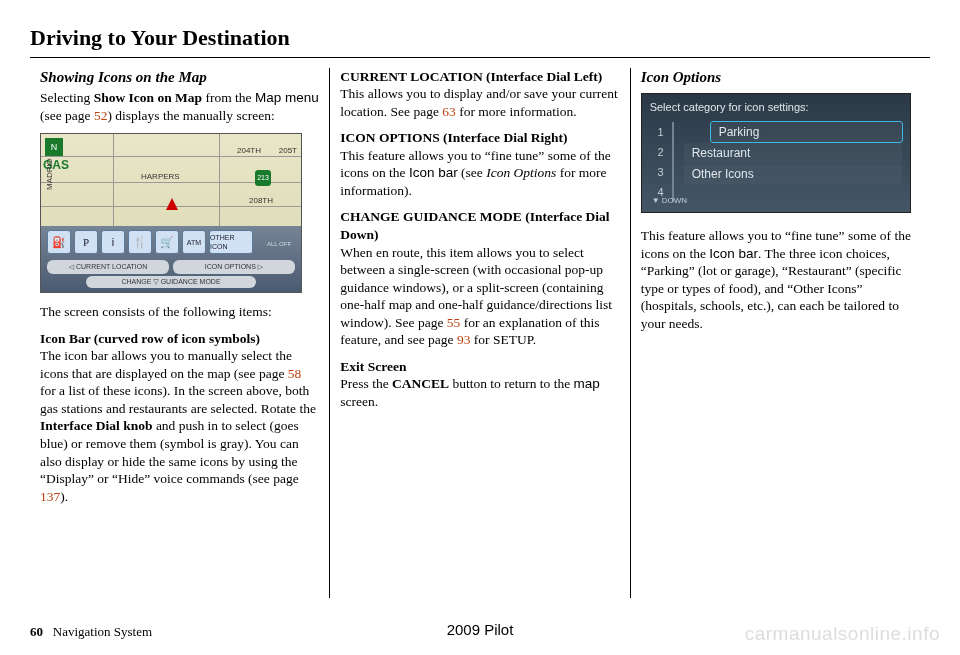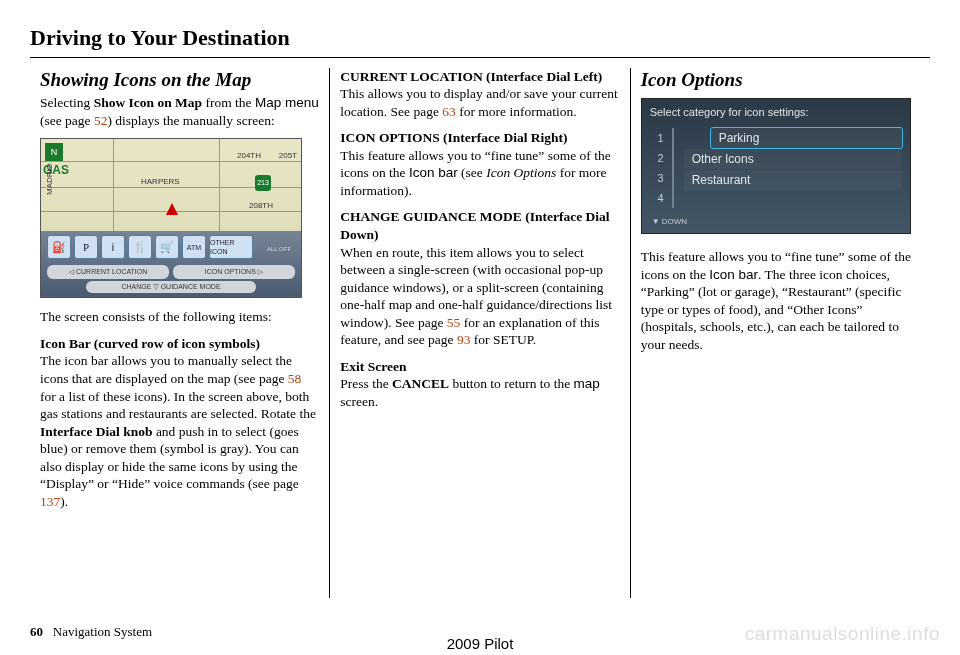--- a/index.html
+++ b/index.html
@@ -32,21 +32,21 @@
       flex: 1;
       padding: 0 10px;
       position: relative;
     }
     .col + .col {
       border-left: 1px solid #000;
     }
     .subhead {
       font-weight: bold;
       font-style: italic;
-      font-size: 19px;
+      font-size: 15px;
       margin-bottom: 2px;
     }
     .bold { font-weight: bold; }
     .sans { font-family: Arial, Helvetica, sans-serif; }
     .link { color: #c2410c; }
     p { margin-bottom: 9px; }
     .para-head { font-weight: bold; }
     .map-img {
       width: 262px;
       height: 160px;
@@ -80,39 +80,39 @@
       background:#cfe1f2; border:1px solid #5a7a9a;
       display:flex; align-items:center; justify-content:center;
       font-size:11px; color:#223;
     }
     .icon-btn.other { flex:0 0 44px; font-size:7px; font-family:Arial; color:#223; }
     .pill-row { position:absolute; top:34px; left:6px; right:6px; height:14px; display:flex; gap:4px; }
     .pill { flex:1; background:#d0d6dc; border-radius:6px; font-size:7px; font-family:Arial; text-align:center; line-height:14px; color:#333; }
     .change-row { position:absolute; top:50px; left:45px; right:45px; height:12px; background:#d0d6dc; border-radius:6px; font-size:7px; font-family:Arial; text-align:center; line-height:12px; color:#333; }
     .all-off { position:absolute; right:4px; top:14px; width:36px; font-size:6px; font-family:Arial; color:#d0d6dc; text-align:center; line-height:8px; }
     .screen2 {
-      width: 270px; height: 136px;
+      width: 270px; height: 120px;
       background: linear-gradient(#2b3946,#445666);
       border: 1px solid #222;
       margin: 6px 0 14px 0;
       position: relative;
       color:#dfe6ec;
       font-family: Arial, Helvetica, sans-serif;
     }
     .screen2-title { font-size:11px; padding:6px 8px 8px 8px; }
     .screen2-body { display:flex; padding:0 8px; gap:10px; }
     .num-col { width:24px; }
     .num-col div { height:20px; font-size:11px; color:#c3cdd7; text-align:center; line-height:20px; border-right:2px solid #728394; }
     .opt-col { flex:1; }
     .opt { height:20px; line-height:20px; font-size:12px; padding:0 8px; margin-bottom:1px; background:rgba(255,255,255,0.04); border-radius:2px; }
     .opt.sel { outline:1.5px solid #3fb5e8;margin-left:27px; }
     .down-lbl { position:absolute; left:10px; bottom:6px; font-size:8px; color:#c3cdd7; }
     .footer { position:absolute; left:30px; bottom:14px; font-size:13px; }
     .footer .pg { font-weight:bold; }
-    .center-foot { position:absolute; left:0; right:0; bottom:2px; text-align:center; font-size:15px; font-family:Arial,Helvetica,sans-serif; }
+    .center-foot { position:absolute; left:0; right:0; bottom:16px; text-align:center; font-size:15px; font-family:Arial,Helvetica,sans-serif; }
     .watermark { position:absolute; right:20px; bottom:8px; font-size:19px; color:#ddd; font-family:Arial,Helvetica,sans-serif; letter-spacing:0.5px; pointer-events:none; }
   </style>
 </head>
 <body>
 
 <h1 class="page-title">Driving to Your Destination</h1>
 <div class="rule"></div>
 
 <div class="columns">
 
@@ -189,22 +189,22 @@
       <div class="screen2-title">Select category for icon settings:</div>
       <div class="screen2-body">
         <div class="num-col">
           <div>1</div>
           <div>2</div>
           <div>3</div>
           <div>4</div>
         </div>
         <div class="opt-col">
           <div class="opt sel">Parking</div>
+          <div class="opt">Restaurant</div>
           <div class="opt">Other Icons</div>
-          <div class="opt">Restaurant</div>
         </div>
       </div>
       <div class="down-lbl">▼ <span>DOWN</span></div>
     </div>
 
     <p>
       <span>This feature allows you to “fine tune” some of the icons on the </span><span class="sans">Icon bar</span><span>. The three icon choices, “Parking” (lot or garage), “Restaurant” (specific type or types of food), and “Other Icons” (hospitals, schools, etc.), can each be tailored to your needs.</span>
     </p>
   </div>
 </div>

